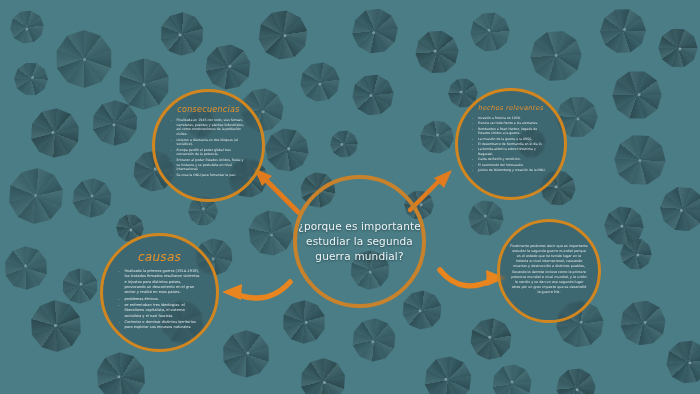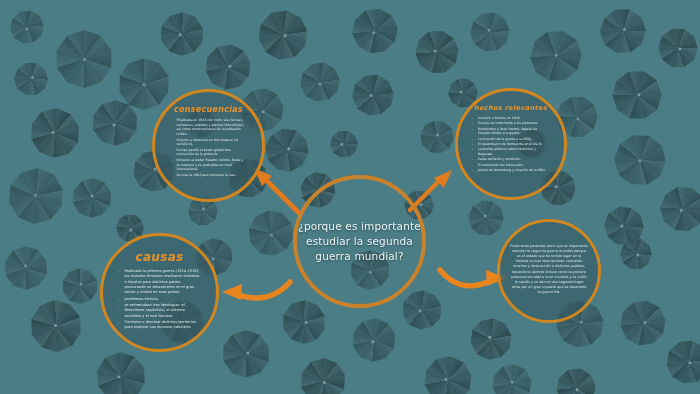--- a/index.html
+++ b/index.html
@@ -41,21 +41,21 @@
     box-sizing:border-box;
     background:rgba(52,88,97,.55);
     backdrop-filter:blur(1px);
     display:flex;flex-direction:column;
     align-items:center;
     overflow:hidden;
   }
   .bubble-title{
     color:#e8922a;
     font-style:italic;
-    font-weight:bold;
+    font-weight:normal;
     letter-spacing:.3px;
     text-align:center;
     width:100%;
   }
   .bubble ul{
     list-style:none;margin:0;padding:0;
     color:#dfe9ea;
     text-align:left;
   }
   .bubble li{

